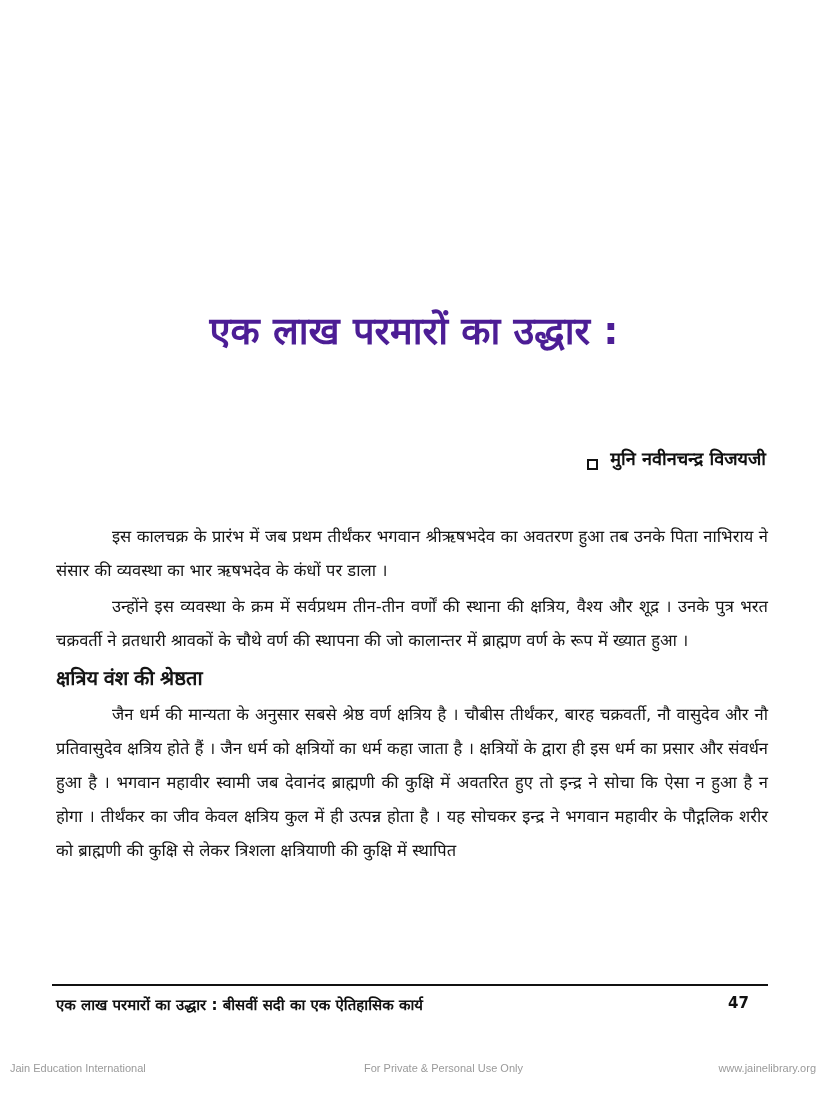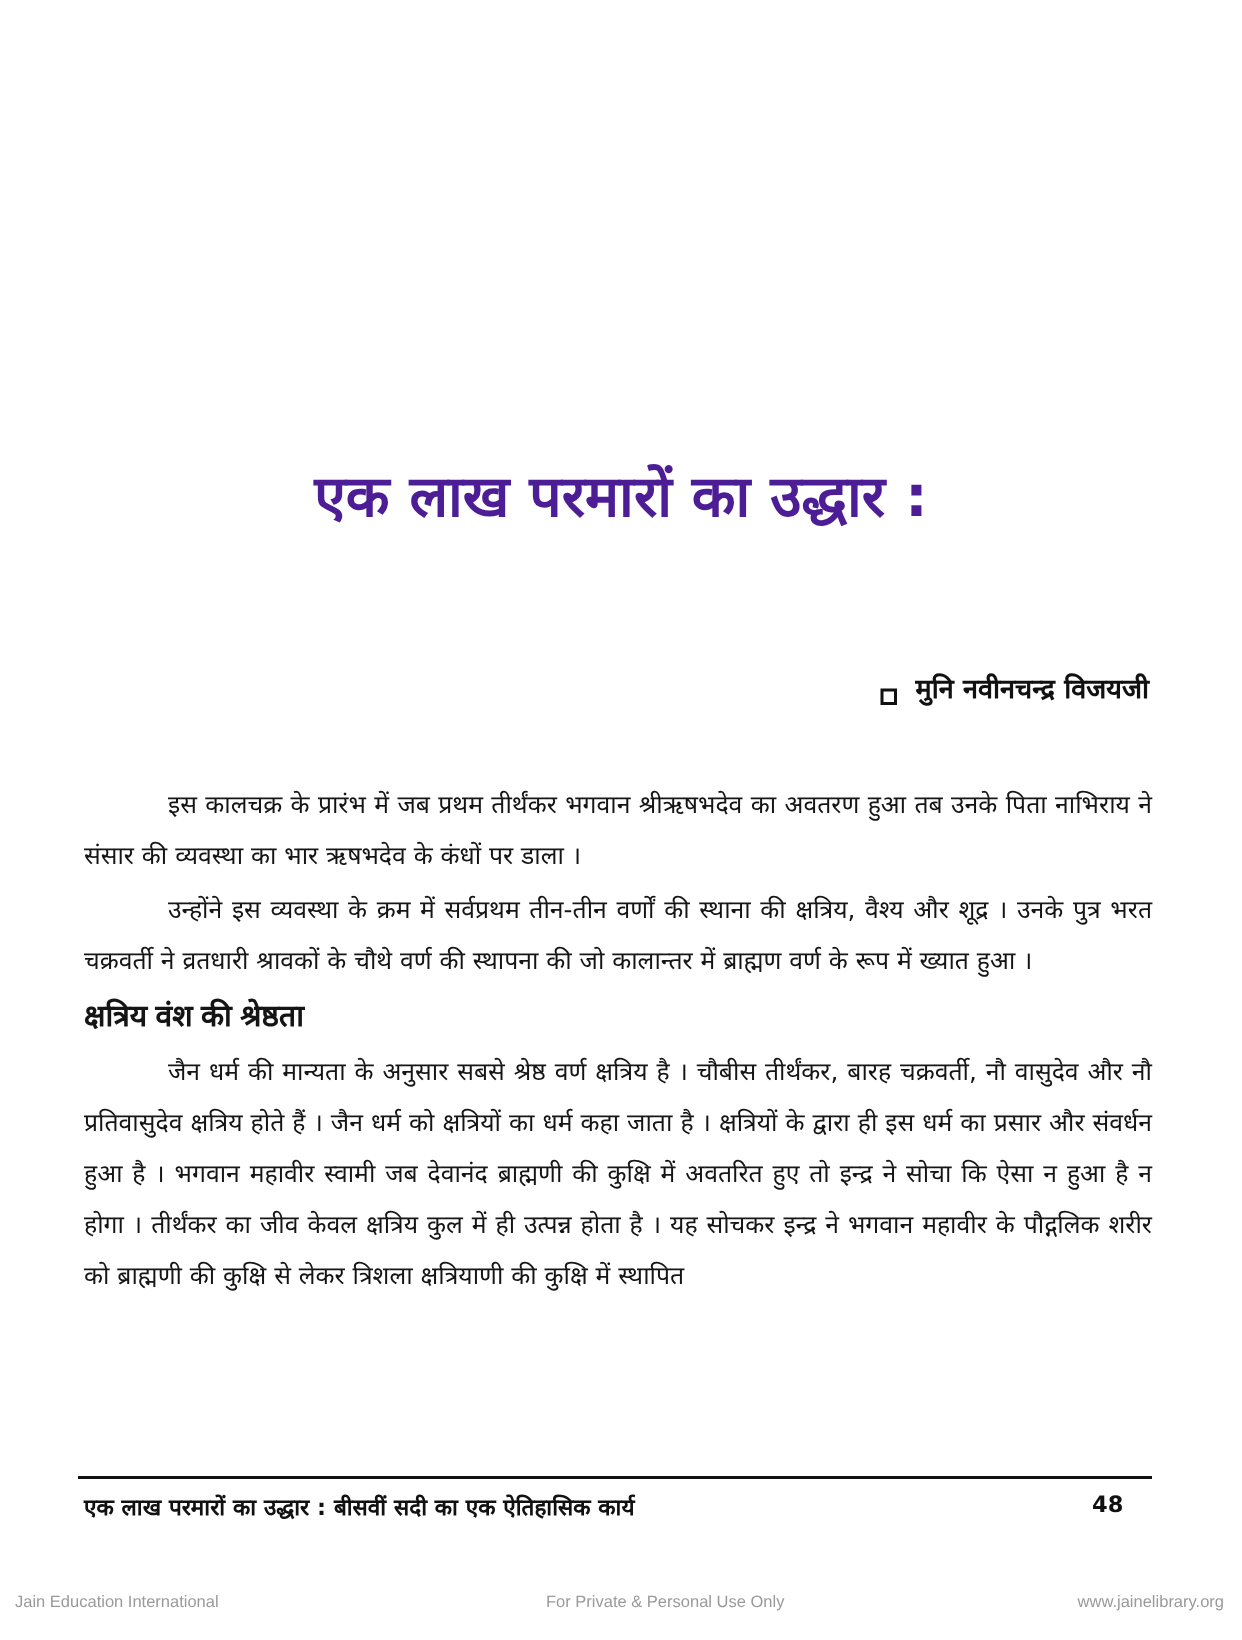--- a/index.html
+++ b/index.html
@@ -68,18 +68,18 @@
 
   <div class="body-text">
     <p class="para">इस कालचक्र के प्रारंभ में जब प्रथम तीर्थंकर भगवान श्रीऋषभदेव का अवतरण हुआ तब उनके पिता नाभिराय ने संसार की व्यवस्था का भार ऋषभदेव के कंधों पर डाला ।</p>
     <p class="para gap">उन्होंने इस व्यवस्था के क्रम में सर्वप्रथम तीन-तीन वर्णों की स्थाना की क्षत्रिय, वैश्य और शूद्र । उनके पुत्र भरत चक्रवर्ती ने व्रतधारी श्रावकों के चौथे वर्ण की स्थापना की जो कालान्तर में ब्राह्मण वर्ण के रूप में ख्यात हुआ ।</p>
     <h2 class="subheading">क्षत्रिय वंश की श्रेष्ठता</h2>
     <p class="para">जैन धर्म की मान्यता के अनुसार सबसे श्रेष्ठ वर्ण क्षत्रिय है । चौबीस तीर्थंकर, बारह चक्रवर्ती, नौ वासुदेव और नौ प्रतिवासुदेव क्षत्रिय होते हैं । जैन धर्म को क्षत्रियों का धर्म कहा जाता है । क्षत्रियों के द्वारा ही इस धर्म का प्रसार और संवर्धन हुआ है । भगवान महावीर स्वामी जब देवानंद ब्राह्मणी की कुक्षि में अवतरित हुए तो इन्द्र ने सोचा कि ऐसा न हुआ है न होगा । तीर्थंकर का जीव केवल क्षत्रिय कुल में ही उत्पन्न होता है । यह सोचकर इन्द्र ने भगवान महावीर के पौद्गलिक शरीर को ब्राह्मणी की कुक्षि से लेकर त्रिशला क्षत्रियाणी की कुक्षि में स्थापित</p>
   </div>
 
   <div class="footer-rule"></div>
   <div class="footer-title">एक लाख परमारों का उद्धार : बीसवीं सदी का एक ऐतिहासिक कार्य</div>
-  <div class="page-number">48</div>
+  <div class="page-number">47</div>
 
   <div class="watermark wm-left">Jain Education International</div>
   <div class="watermark wm-center">For Private &amp; Personal Use Only</div>
   <div class="watermark wm-right">www.jainelibrary.org</div>
 </div>
 
 </body></html>

